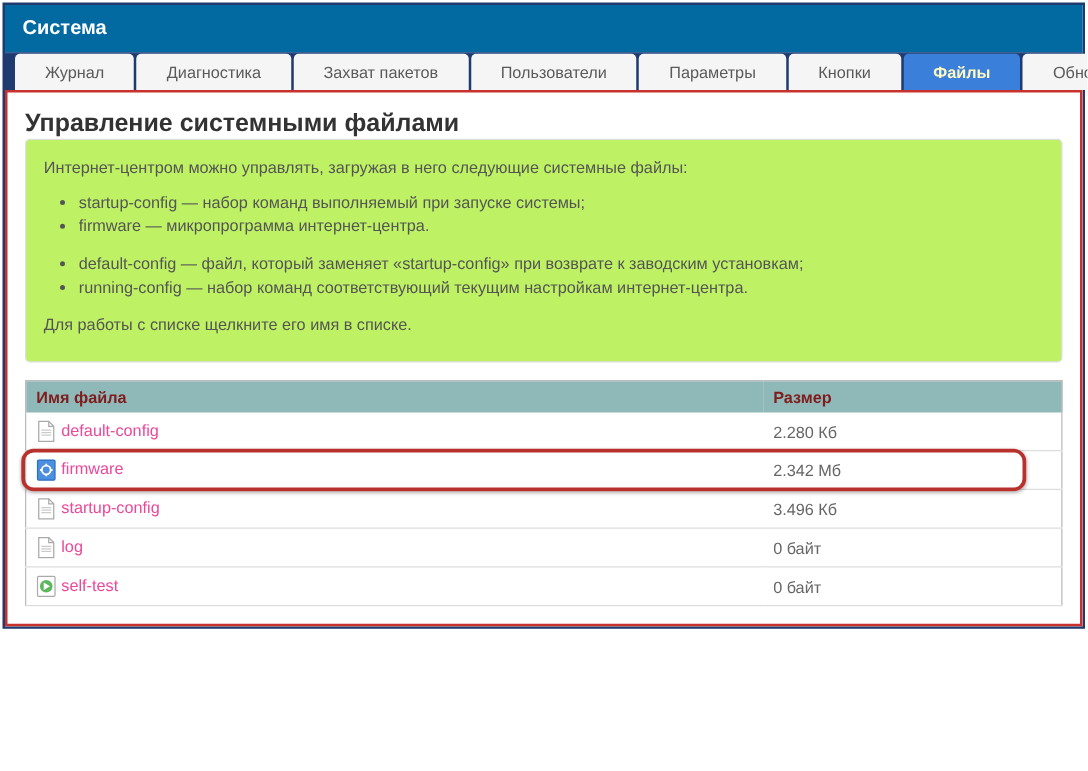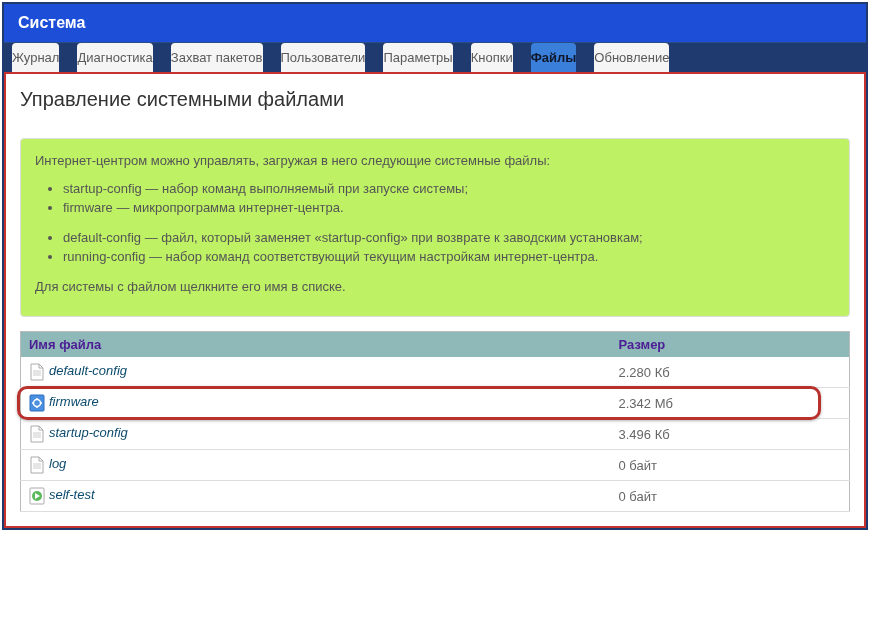--- a/index.html
+++ b/index.html
@@ -1,30 +1,30 @@
 <!DOCTYPE html>
 <html><head>
 <meta charset="utf-8">
 <style>
 * { box-sizing: border-box; margin: 0; padding: 0; }
 body { font-family: Arial, Helvetica, sans-serif; font-size: 13px; background: #fff; }
 .outer { border: 2px solid #1e3a6e; width: 866px; margin: 2px; }
-.header { background: #1d4ed8; color: #fff; padding: 10px 14px; font-size: 16px; font-weight: bold; }
+.header { background: #0369a1; color: #fff; padding: 10px 14px; font-size: 16px; font-weight: bold; }
 .tabs { background: #1e3a6e; border-top: 1px solid #2a4d85; padding: 0 8px; display: flex; align-items: flex-end; }
-.tab { background: #f5f5f5; color: #5a5a5a; padding: 7px 0; margin-right: 18px; border-radius: 4px 4px 0 0; font-size: 13px; cursor: pointer; white-space: nowrap; }
-.tab.active { background: #3a7fd9; color: #0f172a; font-weight: bold; }
+.tab { background: #f5f5f5; color: #5a5a5a; padding: 7px 24px; margin-right: 2px; border-radius: 4px 4px 0 0; font-size: 13px; cursor: pointer; white-space: nowrap; }
+.tab.active { background: #3a7fd9; color: #fef9c3; font-weight: bold; }
 .content { background: #fff; border: 2px solid #c8322d; border-top: 2px solid #c8322d; padding: 14px; }
-.page-title { font-size: 20px; font-weight: normal; color: #333; margin-bottom: 27px; }
+.page-title { font-size: 20px; font-weight: bold; color: #333; margin-bottom: 0; }
 .info-box { background: #bef264; border: 1px solid #ddd; border-radius: 4px; padding: 12px 14px; color: #555; font-size: 13px; line-height: 1.5; margin-bottom: 14px; }
 .info-box ul { margin: 6px 0 10px 28px; }
 .info-box p { margin-bottom: 8px; }
 .table { width: 100%; border-collapse: collapse; border: 1px solid #bbb; }
-.table th { background: #8fb8b8; color: #4c1d95; text-align: left; padding: 5px 8px; font-weight: bold; font-size: 13px; }
+.table th { background: #8fb8b8; color: #7f1d1d; text-align: left; padding: 5px 8px; font-weight: bold; font-size: 13px; }
 .table td { padding: 6px 8px; border-bottom: 1px solid #ddd; color: #666; font-size: 13px; }
-.table a { color: #0c4a6e; text-decoration: none; font-style: italic; }
+.table a { color: #ec4899; text-decoration: none; }
 .icon { display: inline-block; width: 16px; height: 18px; vertical-align: middle; margin-right: 4px; }
 .hl-wrap { position: relative; }
 .file-row { position: relative; }
 .name-cell { width: 590px; }
 </style>
 </head>
 <body>
 
 <div class="outer">
   <div class="header">
@@ -45,21 +45,21 @@
     <div class="info-box">
       <p>Интернет-центром можно управлять, загружая в него следующие системные файлы:</p>
       <ul id="bul1">
           <li>startup-config — набор команд выполняемый при запуске системы;</li>
           <li>firmware — микропрограмма интернет-центра.</li>
         </ul>
       <ul id="bul2">
           <li>default-config — файл, который заменяет «startup-config» при возврате к заводским установкам;</li>
           <li>running-config — набор команд соответствующий текущим настройкам интернет-центра.</li>
         </ul>
-      <p>Для системы с файлом щелкните его имя в списке.</p>
+      <p>Для работы с списке щелкните его имя в списке.</p>
     </div>
     <div class="hl-wrap">
       <table class="table">
         <thead>
           <tr>
             <th class="name-cell">Имя файла</th>
             <th>Размер</th>
           </tr>
         </thead>
         <tbody id="tbody">

